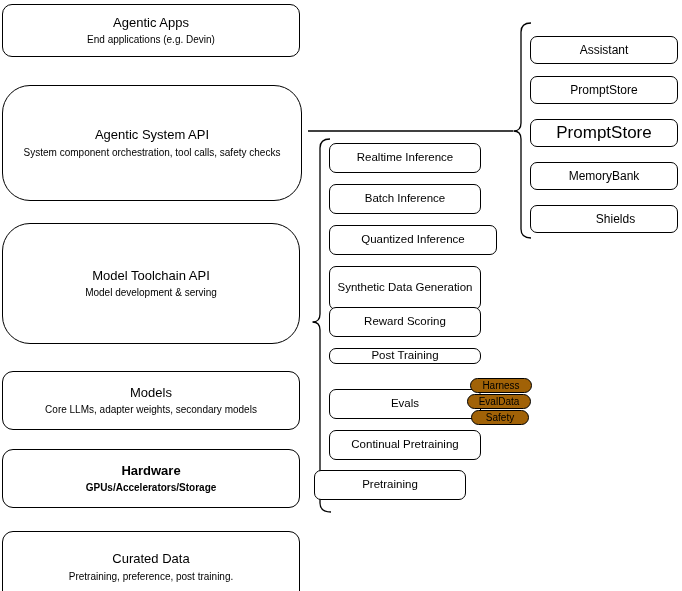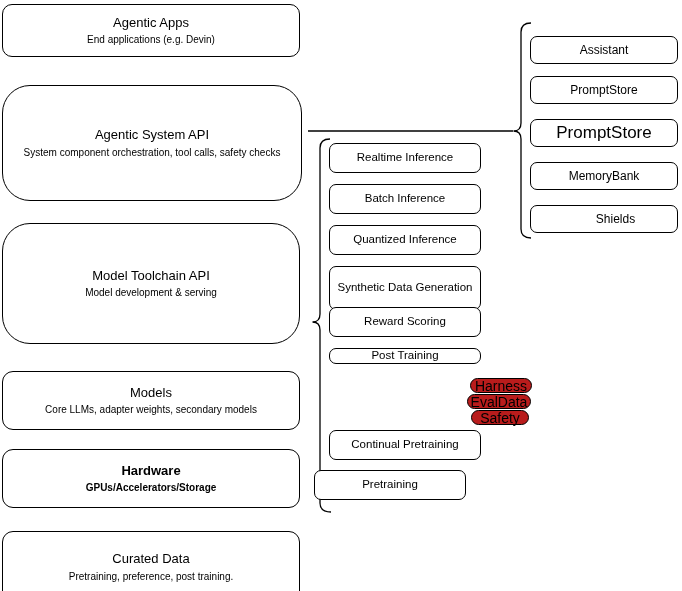--- a/index.html
+++ b/index.html
@@ -35,27 +35,27 @@
   .stacked {
     flex-direction: column;
     gap: 4px;
     padding: 0 8px;
   }
   .node-title { font-size: 13px; }
   .node-subtitle { font-size: 10px; }
   .component-label { font-size: 11.5px; white-space: nowrap; }
   .pill {
     position: absolute;
-    background: #b91c1c;
+    background: #a16207;
     border: 1.2px solid #000000;
     border-radius: 9px;
     display: flex;
     align-items: center;
     justify-content: center;
-    font-size: 14px;
+    font-size: 10px;
     line-height: 1;
     white-space: nowrap;
     z-index: 3;
   }
   .mid { z-index: 2; }
 </style>
 </head>
 <body>
 
 <div class="canvas">
@@ -95,31 +95,34 @@
     <div class="node-title">Curated Data</div>
     <div class="node-subtitle">Pretraining, preference, post training.</div>
   </div>
 
   <div class="node mid" style="left:329px; top:143px; width:152px; height:30px; border-radius:7px;">
     <span class="component-label">Realtime Inference</span>
   </div>
   <div class="node mid" style="left:329px; top:184px; width:152px; height:30px; border-radius:7px;">
     <span class="component-label">Batch Inference</span>
   </div>
-  <div class="node mid" style="left:329px; top:225px; width:152px; height:30px; border-radius:7px;">
+  <div class="node mid" style="left:329px; top:225px; width:168px; height:30px; border-radius:7px;">
     <span class="component-label">Quantized Inference</span>
   </div>
   <div class="node mid" style="left:329px; top:266px; width:152px; height:44px; border-radius:7px;">
     <span class="component-label">Synthetic Data Generation</span>
   </div>
   <div class="node mid" style="left:329px; top:307px; width:152px; height:30px; border-radius:7px;">
     <span class="component-label">Reward Scoring</span>
   </div>
   <div class="node mid" style="left:329px; top:348px; width:152px; height:16px; border-radius:7px;">
     <span class="component-label">Post Training</span>
+  </div>
+  <div class="node mid" style="left:329px; top:389px; width:152px; height:30px; border-radius:7px;">
+    <span class="component-label">Evals</span>
   </div>
   <div class="node mid" style="left:329px; top:430px; width:152px; height:30px; border-radius:7px;">
     <span class="component-label">Continual Pretraining</span>
   </div>
   <div class="node mid" style="left:314px; top:470px; width:152px; height:30px; border-radius:7px;">
     <span class="component-label">Pretraining</span>
   </div>
 
   <div class="pill" style="left:470px; top:378px; width:62px; height:15px;">
     <span>Harness</span>

